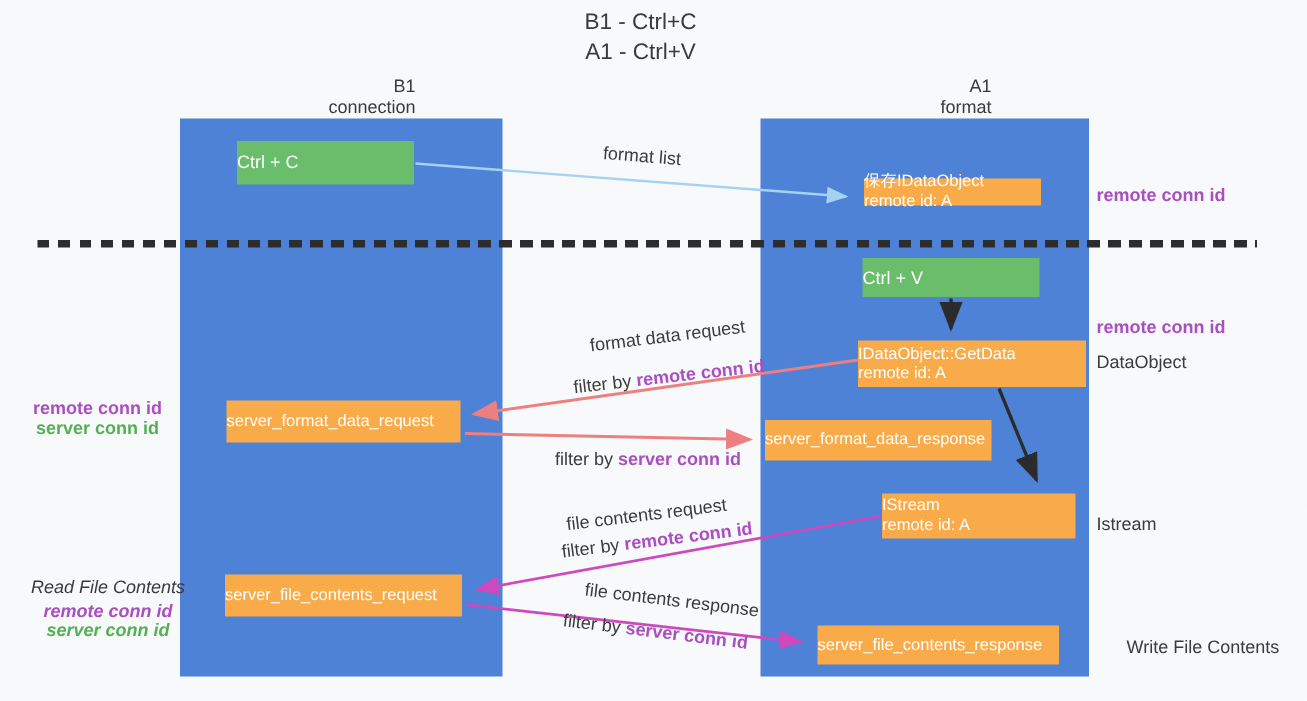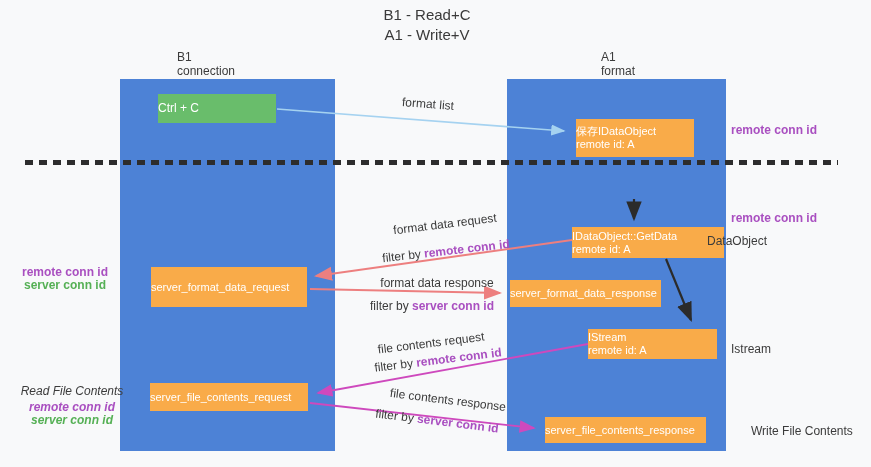--- a/index.html
+++ b/index.html
@@ -1,21 +1,21 @@
 <!DOCTYPE html>
 <html><head>
 <meta charset="utf-8">
 <style>
   html,body{margin:0;padding:0;}
   .canvas{
     position:relative;width:871px;height:467px;background:#f8f9fa;
     font-family:"Liberation Sans",sans-serif;color:#3b3b3b;overflow:hidden;
   }
   .column{position:absolute;background:#4d82d6;z-index:1;}
-  .col-header{position:absolute;width:100px;text-align:left;font-size:12px;line-height:14px;z-index:2;}
+  .col-header{position:absolute;width:100px;text-align:right;font-size:12px;line-height:14px;z-index:2;}
   .title{position:absolute;left:287px;top:5px;width:280px;text-align:center;
          font-size:15px;line-height:20px;color:#3a3a3a;z-index:2;}
   .dashed{position:absolute;left:25px;top:160px;width:813px;height:5px;z-index:4;
           background:repeating-linear-gradient(to right,#2d2d2d 0 8px,transparent 8px 14px);}
   svg.arrows{position:absolute;left:0;top:0;z-index:3;pointer-events:none;}
   .box{position:absolute;display:flex;flex-direction:column;align-items:flex-start;justify-content:center;
        color:#fff;font-size:11px;line-height:13px;text-align:center;z-index:5;}
   .orange{background:#f9ab49;}
   .green{background:#69bd6b;font-size:12px;}
   .lbl{position:absolute;font-size:12px;color:#3b3b3b;z-index:6;white-space:nowrap;}
@@ -23,29 +23,29 @@
   .purple{color:#a94fc0;font-weight:bold;}
   .greentxt{color:#55b055;font-weight:bold;}
   .stack{position:absolute;text-align:center;font-size:12px;line-height:13px;z-index:6;}
 </style>
 </head>
 <body>
 
 <div class="canvas">
 
   <div class="title">
-    <div>B1 - Read+C</div>
-    <div>A1 - Write+V</div>
+    <div>B1 - Ctrl+C</div>
+    <div>A1 - Ctrl+V</div>
   </div>
 
   <div class="col-header" style="left:177px;top:50px;">
     <div>B1</div>
     <div>connection</div>
   </div>
-  <div class="col-header" style="left:601px;top:50px;">
+  <div class="col-header" style="left:561px;top:50px;">
     <div>A1</div>
     <div>format</div>
   </div>
 
   <div class="column" style="left:120px;top:79px;width:215px;height:372px;"></div>
   <div class="column" style="left:507px;top:79px;width:219px;height:372px;"></div>
 
   <div class="dashed"></div>
 
   <svg class="arrows" width="871" height="467" viewBox="0 0 871 467">
@@ -69,32 +69,35 @@
     <line x1="572" y1="240" x2="316" y2="276" stroke="#ed7f7f" stroke-width="2" marker-end="url(#mSalmon)"></line>
     <line x1="310" y1="289" x2="500" y2="293" stroke="#ed7f7f" stroke-width="2" marker-end="url(#mSalmon)"></line>
     <line x1="588" y1="344" x2="318" y2="393" stroke="#ce49bd" stroke-width="1.8" marker-end="url(#mMagenta)"></line>
     <line x1="310" y1="403" x2="534" y2="428" stroke="#ce49bd" stroke-width="1.8" marker-end="url(#mMagenta)"></line>
   </svg>
 
   <div class="box green" style="left:158px;top:94px;width:118px;height:29px;">
     <div>Ctrl + C</div>
   </div>
 
-  <div class="box orange" style="left:576px;top:119px;width:118px;height:38px;">
+  <div class="box orange" style="left:576px;top:119px;width:118px;height:18px;">
     <div>保存IDataObject</div>
     <div>remote id: A</div>
   </div>
 
+  <div class="box green" style="left:575px;top:172px;width:118px;height:26px;">
+    <div>Ctrl + V</div>
+  </div>
 
   <div class="box orange" style="left:572px;top:227px;width:152px;height:31px;">
     <div>IDataObject::GetData</div>
     <div>remote id: A</div>
   </div>
 
-  <div class="box orange" style="left:151px;top:267px;width:156px;height:40px;">
+  <div class="box orange" style="left:151px;top:267px;width:156px;height:28px;">
     <div>server_format_data_request</div>
   </div>
 
   <div class="box orange" style="left:510px;top:280px;width:151px;height:27px;">
     <div>server_format_data_response</div>
   </div>
 
   <div class="box orange" style="left:588px;top:329px;width:129px;height:30px;">
     <div>IStream</div>
     <div>remote id: A</div>
@@ -108,38 +111,37 @@
     <div>server_file_contents_response</div>
   </div>
 
   <div class="lbl c" style="left:358px;top:97px;width:140px;transform:rotate(4.5deg);">format list</div>
 
   <div class="lbl c" style="left:370px;top:217px;width:150px;transform:rotate(-7deg);">format data request</div>
   <div class="lbl c" style="left:371px;top:244px;width:150px;transform:rotate(-6.5deg);">
     <span>filter by </span><span class="purple">remote conn id</span>
   </div>
 
-  <div class="lbl c" style="left:375px;top:276px;width:124px;">format data response</div>
   <div class="lbl c" style="left:364px;top:299px;width:136px;">
     <span>filter by </span><span class="purple">server conn id</span>
   </div>
 
   <div class="lbl c" style="left:358px;top:336px;width:146px;transform:rotate(-7deg);">file contents request</div>
   <div class="lbl c" style="left:363px;top:353px;width:150px;transform:rotate(-7deg);">
     <span>filter by </span><span class="purple">remote conn id</span>
   </div>
 
   <div class="lbl c" style="left:383px;top:393px;width:130px;transform:rotate(7deg);">file contents response</div>
   <div class="lbl c" style="left:369px;top:414px;width:136px;transform:rotate(7deg);">
     <span>filter by </span><span class="purple">server conn id</span>
   </div>
 
   <div class="lbl purple" style="left:731px;top:123px;">remote conn id</div>
   <div class="lbl purple" style="left:731px;top:211px;">remote conn id</div>
-  <div class="lbl" style="left:707px;top:234px;">DataObject</div>
+  <div class="lbl" style="left:731px;top:234px;">DataObject</div>
   <div class="lbl" style="left:731px;top:342px;">Istream</div>
   <div class="lbl" style="left:751px;top:424px;">Write File Contents</div>
 
   <div class="stack" style="left:15px;top:266px;width:100px;">
     <div class="purple">remote conn id</div>
     <div class="greentxt">server conn id</div>
   </div>
   <div class="stack" style="left:20px;top:385px;width:104px;font-style:italic;">
     <div>Read File Contents</div>
     <div class="purple" style="margin-top:3px;">remote conn id</div>

